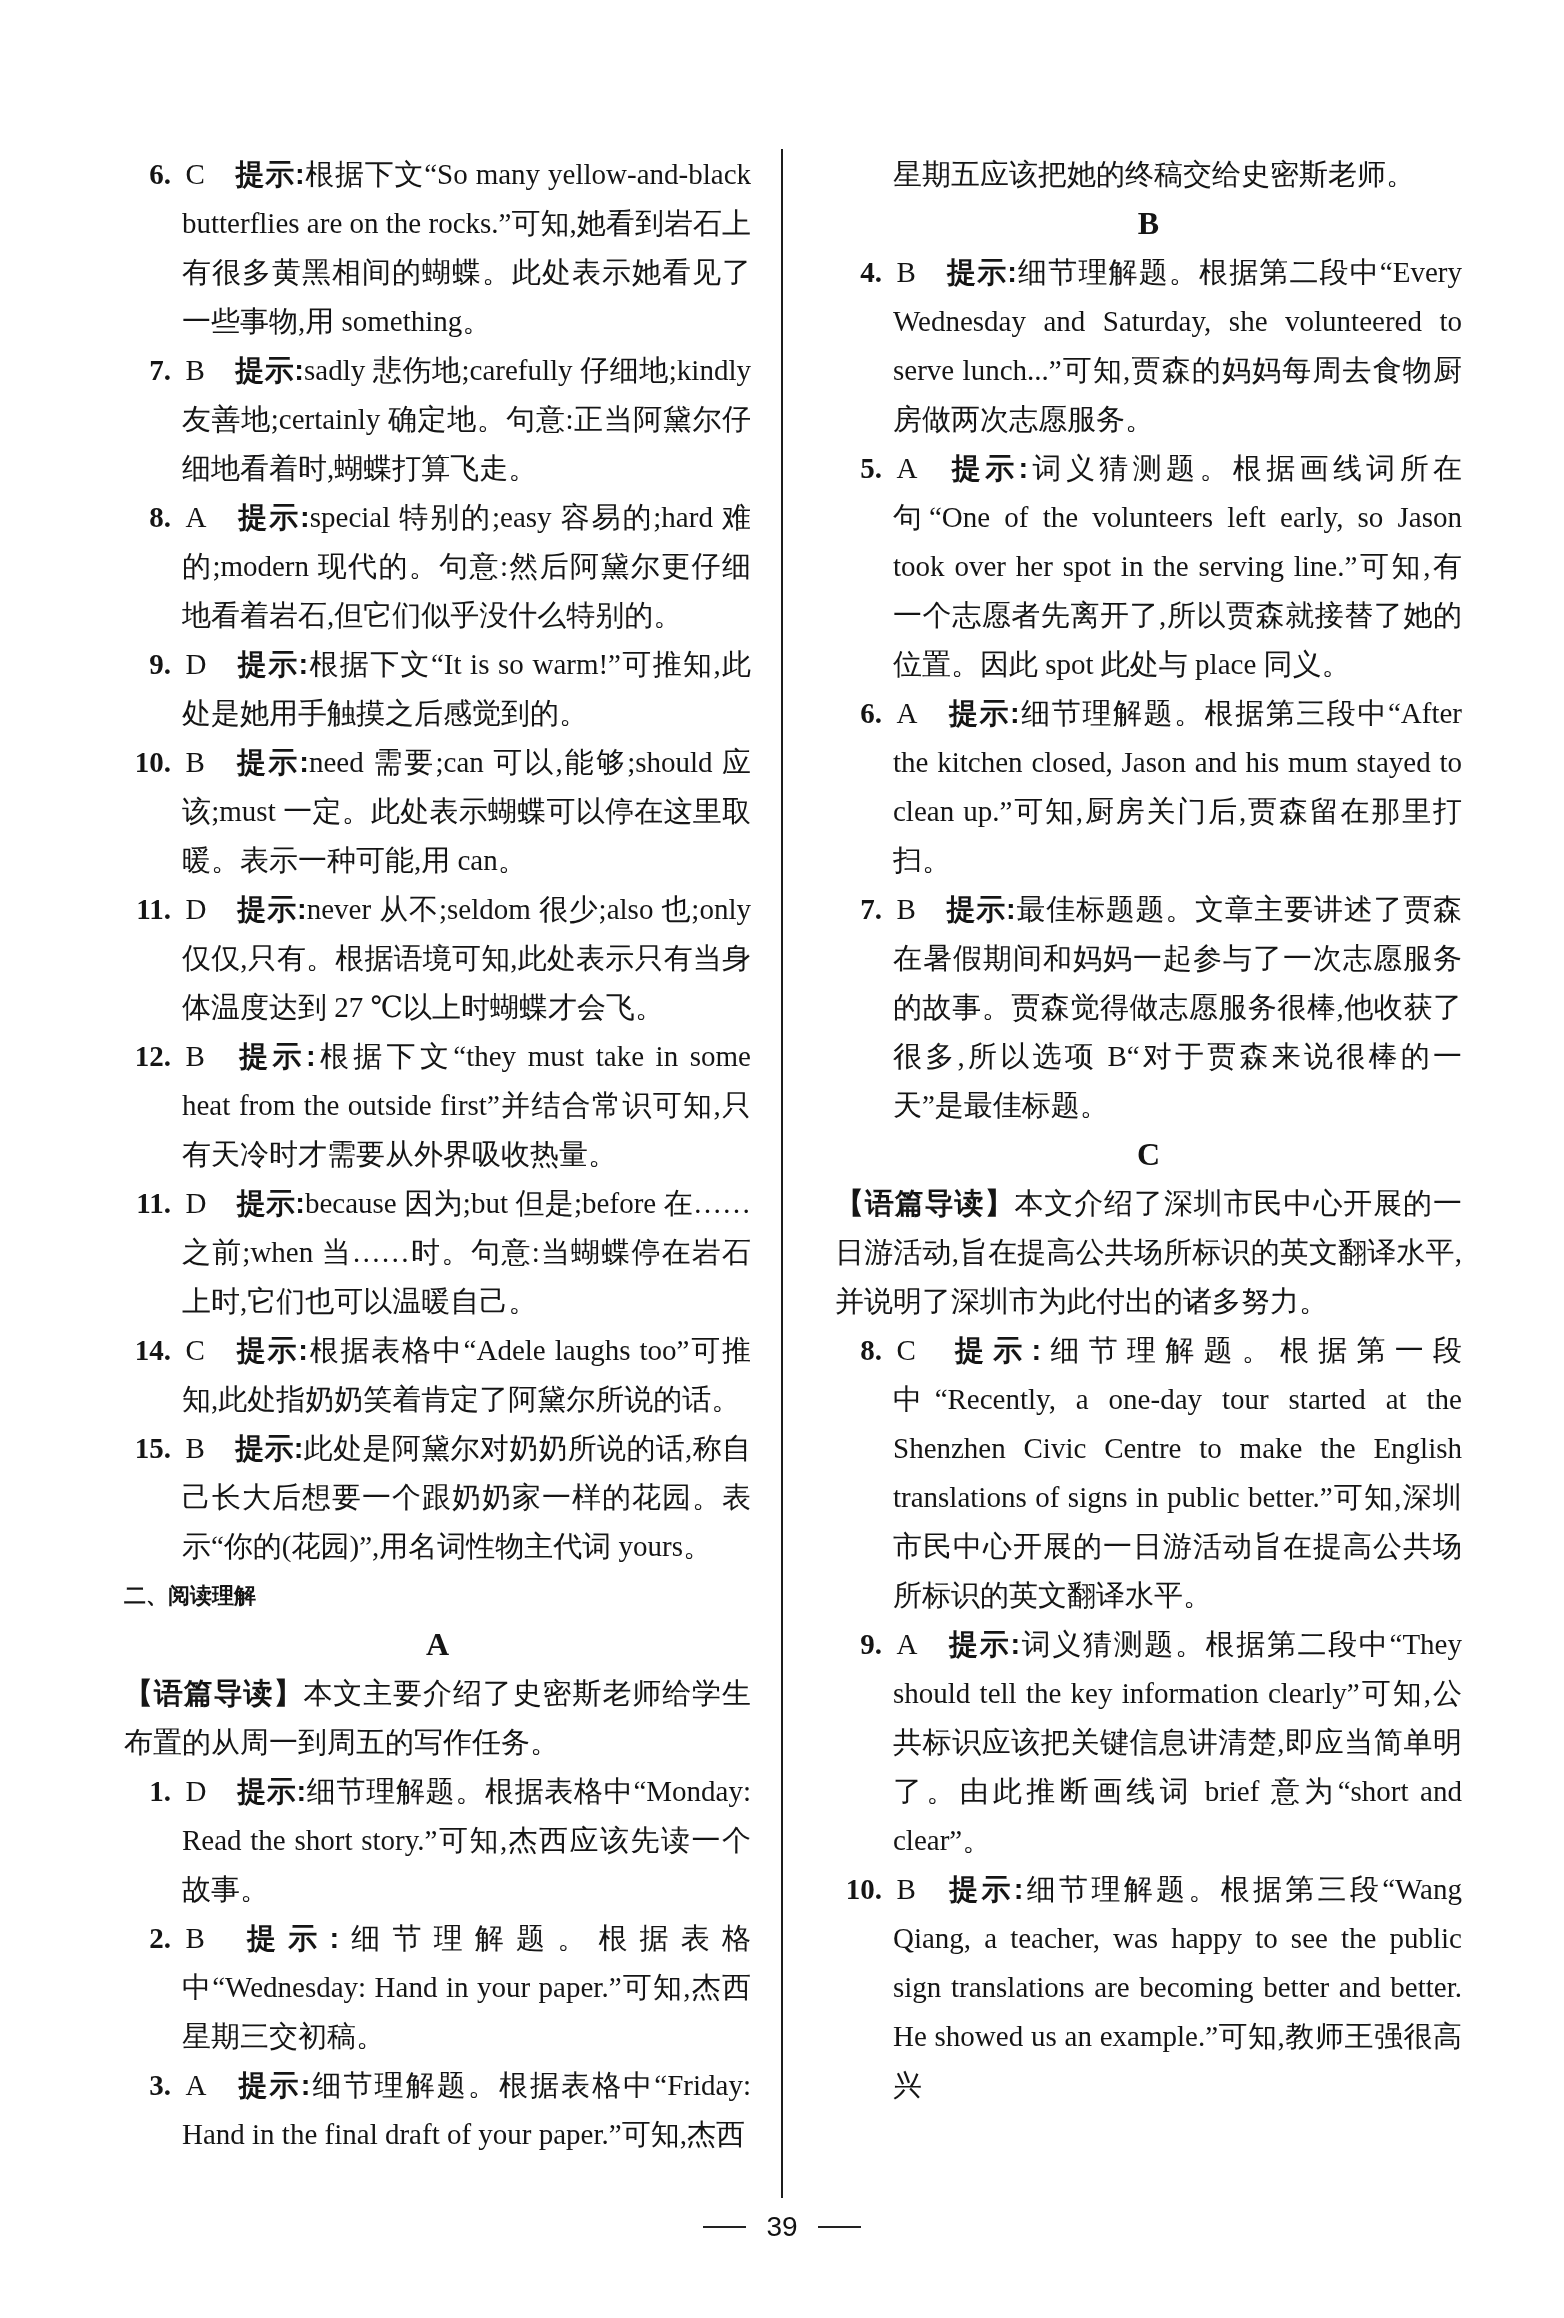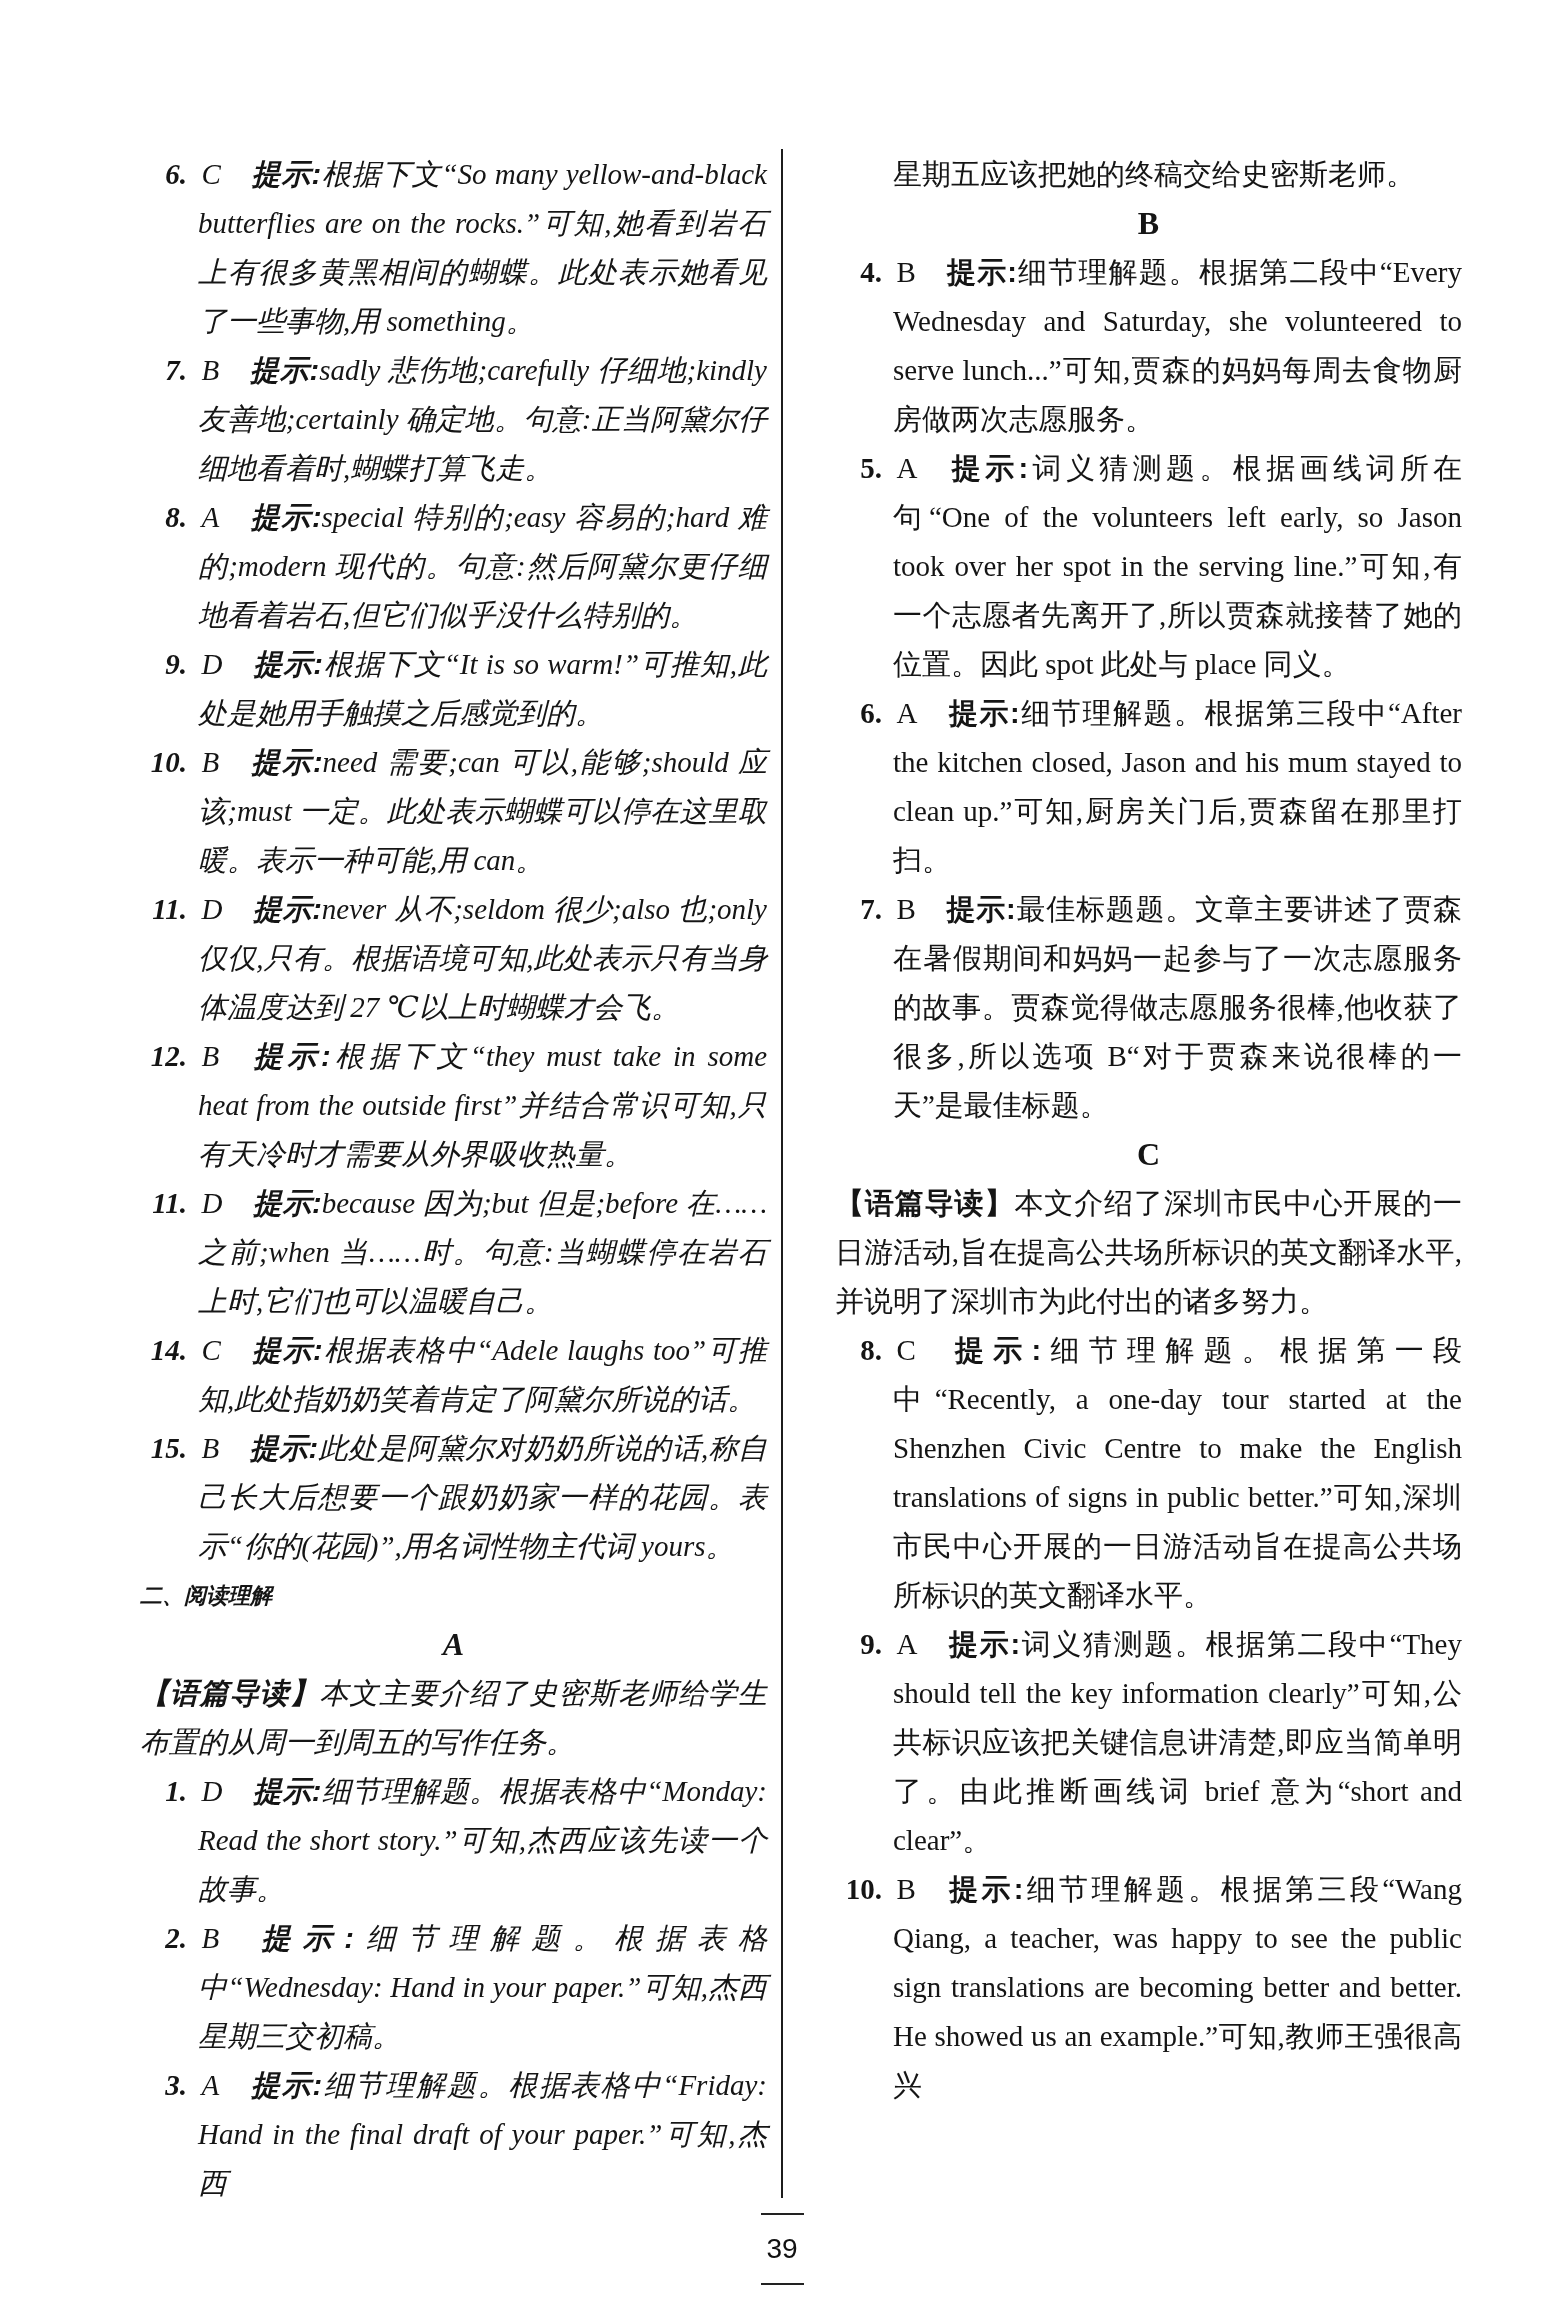--- a/index.html
+++ b/index.html
@@ -16,21 +16,21 @@
     overflow: hidden;
   }
   .col {
     position: absolute;
     top: 150px;
     width: 627px;
     font-size: 29px;
     line-height: 49px;
     text-align: justify;
   }
-  .col-left  { left: 140px; font-style: italic; }
+  .col-left  { left: 124px; }
   .col-right { left: 835px; }
 
   .divider {
     position: absolute;
     left: 781px;
     top: 149px;
     width: 2px;
     height: 2049px;
     background: #1c1c1c;
   }
@@ -89,21 +89,20 @@
 
   .footer {
     position: absolute;
     left: 0;
     top: 2213px;
     width: 1564px;
     display: flex;
     align-items: center;
     justify-content: center;
     gap: 20px;
-    flex-direction: column;
   }
   .dash {
     width: 43px;
     height: 2px;
     background: #222222;
   }
   .pagenum {
     font-family: "Liberation Sans", "DejaVu Sans", sans-serif;
     font-size: 28px;
     line-height: 28px;

